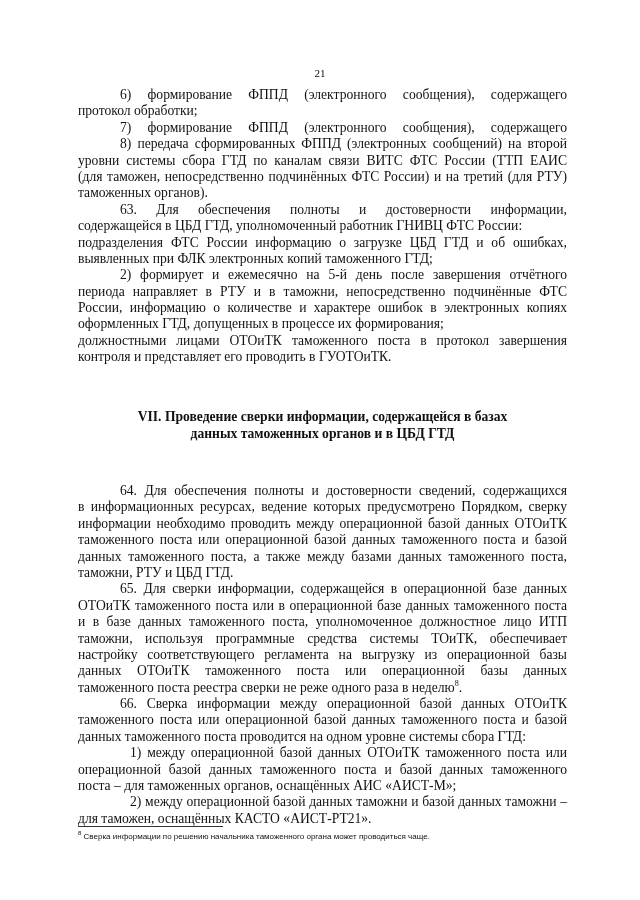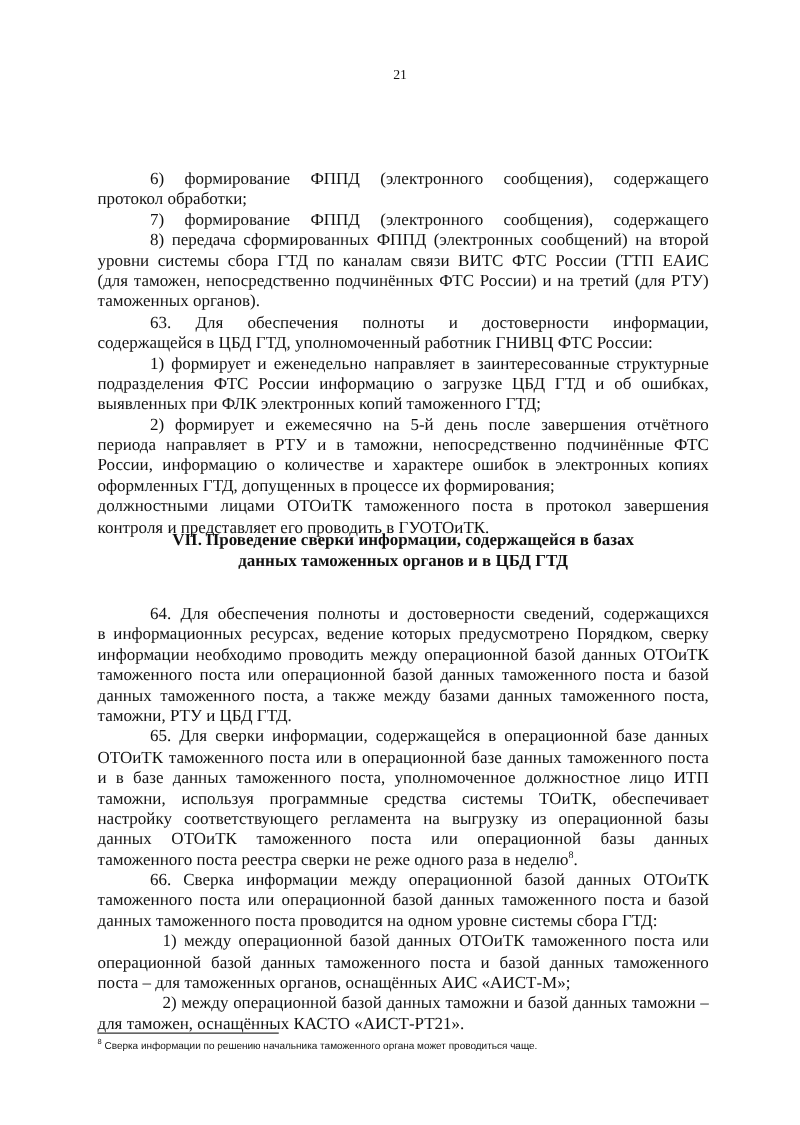--- a/index.html
+++ b/index.html
@@ -1,24 +1,24 @@
 <!DOCTYPE html>
 <html><head>
 <meta charset="utf-8">
 <style>
   html, body { margin:0; padding:0; background:#ffffff; }
   body { width:640px; height:900px; position:relative; overflow:hidden;
          font-family:"Liberation Serif", "DejaVu Serif", serif; color:#111; }
-  .page-number { position:absolute; top:54px; left:0; width:640px; text-align:center; font-size:11px; }
-  .body-text { position:absolute; left:78px; width:489px; top:87px; font-size:13.6px; line-height:16.4px;margin-top:48px; }
+  .page-number { position:absolute; top:67px; left:0; width:640px; text-align:center; font-size:11px; }
+  .body-text { position:absolute; left:78px; width:489px; top:87px; font-size:13.6px; line-height:16.4px; }
   .line { display:block; text-align:justify; text-align-last:justify; white-space:nowrap; height:16.4px; }
   .line.last { text-align-last:left; }
   .line.indent { padding-left:42px; }
   .line.indent2 { padding-left:52px; }
-  .heading { position:absolute; left:78px; width:489px; top:423px; font-weight:bold; font-size:13.6px; line-height:17px; text-align:center; }
+  .heading { position:absolute; left:78px; width:489px; top:408px; font-weight:bold; font-size:13.6px; line-height:17px; text-align:center; }
   .heading .hl { display:block; }
   .block2 { position:absolute; left:78px; width:489px; top:483px; font-size:13.6px; line-height:16.6px; }
   .fn-rule { position:absolute; left:78px; top:826px; width:145px; border-top:1px solid #333; }
   .footnote { position:absolute; left:78px; top:832px; font-family:"Liberation Sans", "DejaVu Sans", sans-serif; font-size:8px; }
   .footnote sup { font-size:6px; }
   sup { font-size:8px; line-height:0; }
 </style>
 </head>
 <body>
 
@@ -27,21 +27,20 @@
 <div class="body-text">
   <span class="line indent">6)  формирование   ФППД   (электронного   сообщения),   содержащего</span>
   <span class="line last">протокол обработки;</span>
   <span class="line indent">7)  формирование   ФППД   (электронного   сообщения),   содержащего</span>
   <span class="line indent">8)  передача сформированных ФППД (электронных сообщений) на второй</span>
   <span class="line">уровни системы сбора ГТД по каналам связи ВИТС ФТС России (ТТП ЕАИС</span>
   <span class="line">(для таможен, непосредственно подчинённых ФТС России) и на третий (для РТУ)</span>
   <span class="line last">таможенных органов).</span>
   <span class="line indent">63.   Для   обеспечения   полноты   и   достоверности   информации,</span>
   <span class="line last">содержащейся в ЦБД ГТД, уполномоченный работник ГНИВЦ ФТС России:</span>
-  <span class="line indent">1) формирует и еженедельно направляет в заинтересованные структурные</span>
   <span class="line">подразделения ФТС России информацию о загрузке ЦБД ГТД и об ошибках,</span>
   <span class="line last">выявленных при ФЛК электронных копий таможенного ГТД;</span>
   <span class="line indent">2) формирует и ежемесячно на 5-й день после завершения отчётного</span>
   <span class="line">периода направляет в РТУ и в таможни, непосредственно подчинённые ФТС</span>
   <span class="line">России, информацию о количестве и характере ошибок в электронных копиях</span>
   <span class="line last">оформленных ГТД, допущенных в процессе их формирования;</span>
   <span class="line">должностными лицами ОТОиТК таможенного поста в протокол завершения</span>
   <span class="line last">контроля и представляет его проводить в ГУОТОиТК.</span>
 </div>
 

